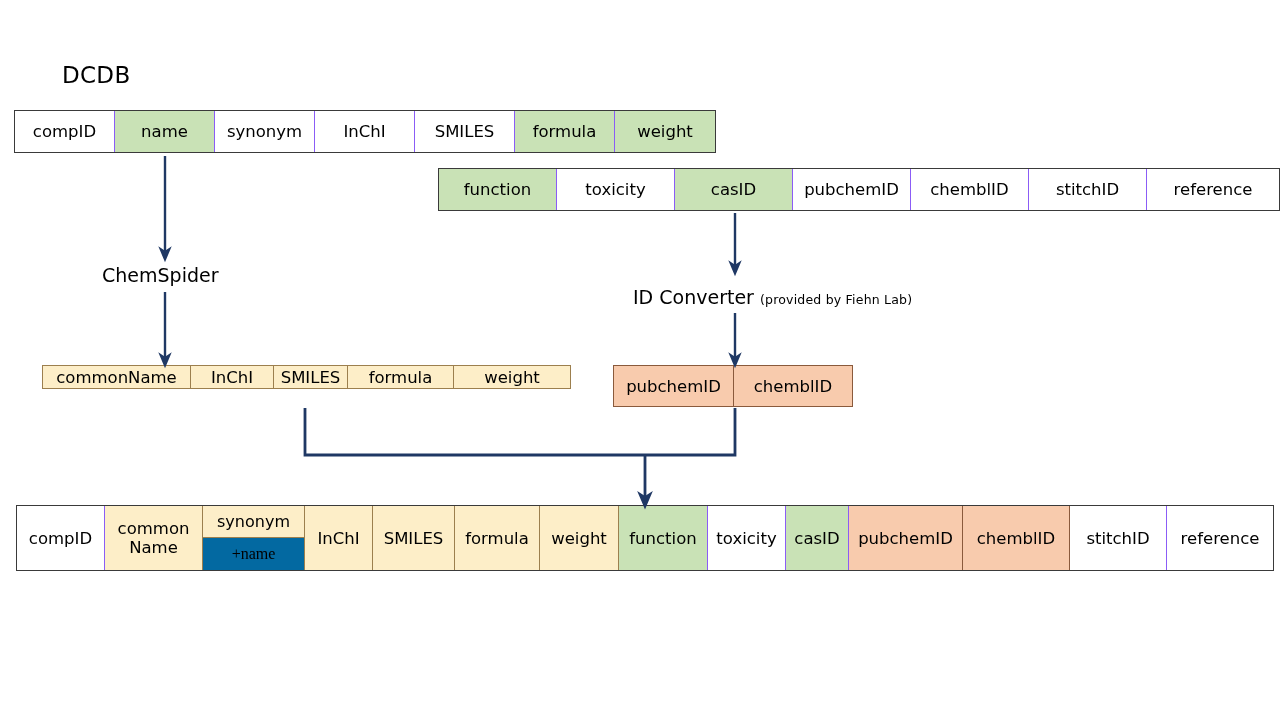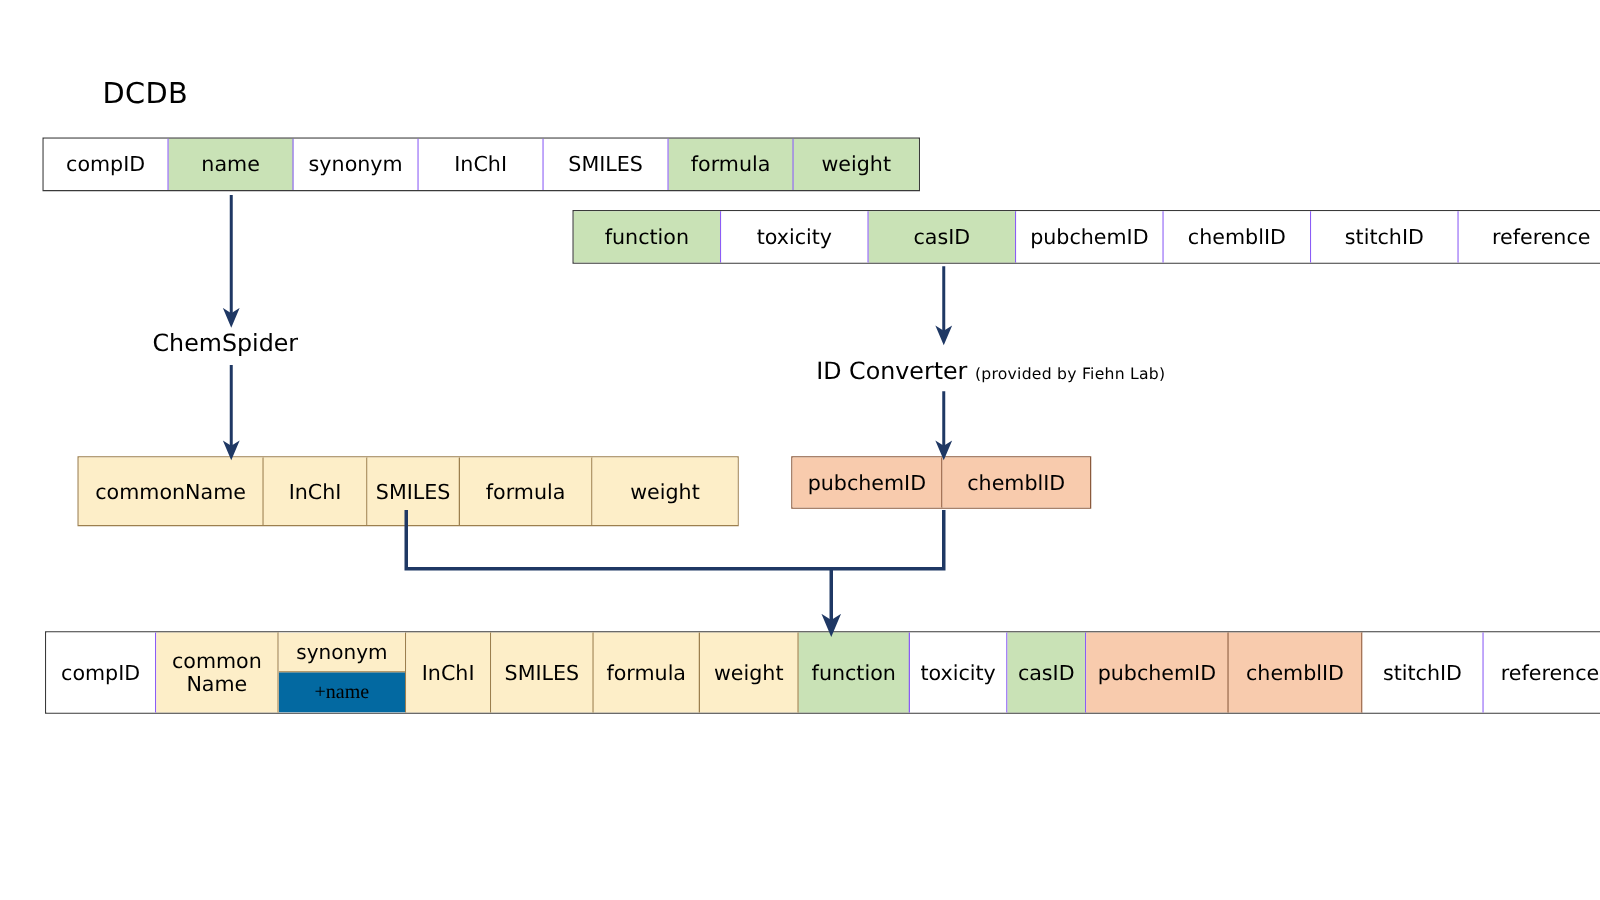--- a/index.html
+++ b/index.html
@@ -12,21 +12,20 @@
     height: 720px;
     position: relative;
     overflow: hidden;
     font-family: "DejaVu Sans", sans-serif;
     color: #000000;
   }
 
   .canvas {
     position: absolute;
     inset: 0;
-    margin-left: 20px;
   }
 
   
   .title {
     position: absolute;
     left: 62px;
     top: 62px;
     font-size: 23px;
     letter-spacing: 0.3px;
     white-space: nowrap;
@@ -59,21 +58,21 @@
   .c-white  { background: #ffffff; }
 
   .b-cream  { border-color: #9c7f4e; }
   .b-orange { border-color: #8a5a3c; }
 
   
   #strip-dcdb { left: 14px; top: 110px; width: 702px; height: 43px; }
   
   #strip-dcdb2 { left: 438px; top: 168px; width: 842px; height: 43px; }
   
-  #strip-chemspider { left: 42px; top: 365px; width: 529px; height: 56px;
+  #strip-chemspider { left: 42px; top: 365px; width: 529px; height: 24px;
                       border-color: #9c7f4e; }
   
   #strip-idconverter { left: 613px; top: 365px; width: 240px; height: 42px;
                        border-color: #8a5a3c; }
   
   #strip-merged { left: 16px; top: 505px; width: 1258px; height: 66px; }
 
   
   .proc-label {
     position: absolute;

